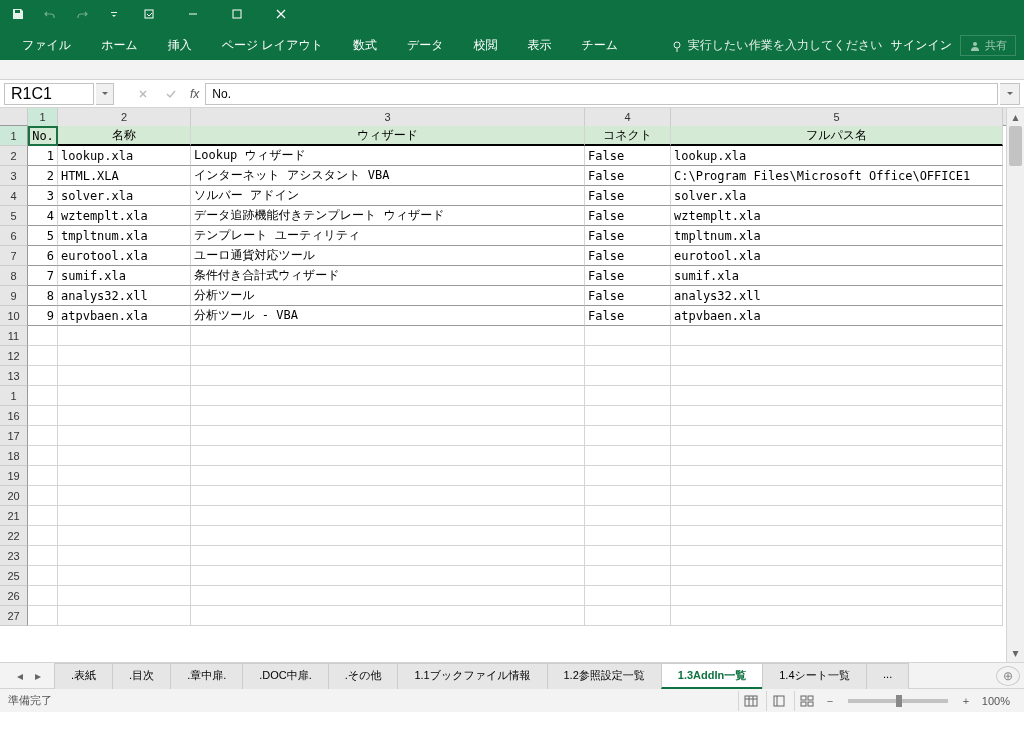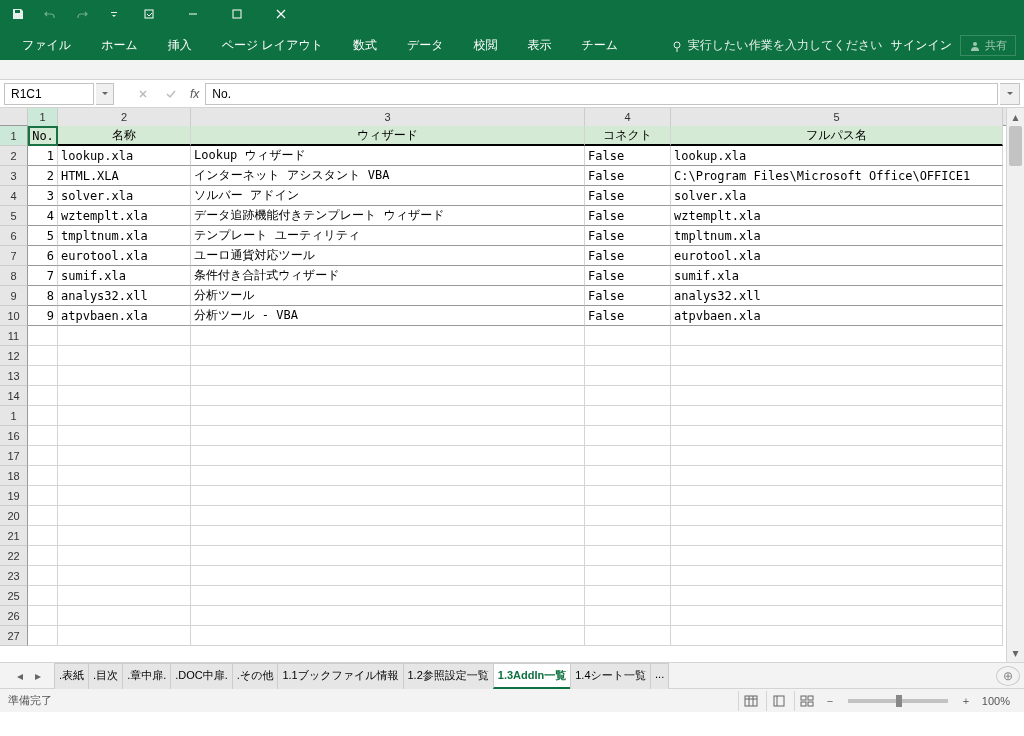--- a/index.html
+++ b/index.html
@@ -13,21 +13,21 @@
 .win-btn { width: 42px; height: 28px; display: flex; align-items: center; justify-content: center; color: #fff; }
 .ribbon-tabs { background: #0e7141; color: #fff; height: 32px; display: flex; align-items: flex-end; padding: 0 8px; gap: 2px; }
 .ribbon-tab { padding: 6px 14px; font-size: 12px; cursor: pointer; }
 .ribbon-tab.file { background: transparent; }
 .ribbon-right { margin-left: auto; display: flex; align-items: center; gap: 8px; padding-bottom: 4px; }
 .tell-me { display: flex; align-items: center; gap: 4px; opacity: 0.9; font-size: 12px; }
 .signin { font-size: 12px; }
 .share-btn { border: 1px solid rgba(255,255,255,0.3); padding: 2px 8px; font-size: 11px; opacity: 0.6; display: flex; align-items: center; gap: 4px; }
 .ribbon-divider { height: 20px; background: #f3f3f3; border-bottom: 1px solid #d4d4d4; }
 .formula-bar { height: 28px; display: flex; align-items: center; border-bottom: 1px solid #d4d4d4; background: #fff; padding: 2px 4px; gap: 2px; }
-.name-box { width: 90px; height: 22px; border: 1px solid #c3c3c3; padding: 0 6px; font-size: 12px; display: flex; align-items: center; background: #fff; }
+.name-box { width: 90px; height: 22px; border: 1px solid #c3c3c3; padding: 0 6px; font-size: 16px; display: flex; align-items: center; background: #fff; }
 .name-box-arrow { width: 18px; height: 22px; border: 1px solid #c3c3c3; border-left: none; display: flex; align-items: center; justify-content: center; background: #f0f0f0; }
 .fb-btn { width: 26px; height: 22px; display: flex; align-items: center; justify-content: center; color: #999; }
 .fx-label { font-style: italic; font-size: 12px; color: #555; padding: 0 4px; }
 .formula-input { flex: 1; height: 22px; border: 1px solid #c3c3c3; padding: 0 6px; font-size: 12px; background: #fff; display: flex; align-items: center; }
 .formula-expand { width: 20px; height: 22px; border: 1px solid #c3c3c3; border-left: none; display: flex; align-items: center; justify-content: center; background: #f0f0f0; }
 .sheet-area { display: flex; height: 554px; }
 .sheet-main { flex: 1; overflow: hidden; position: relative; }
 .col-headers { display: flex; height: 18px; background: #e6e6e6; border-bottom: 1px solid #999; }
 .corner { width: 28px; height: 18px; background: #e6e6e6; border-right: 1px solid #ccc; border-bottom: 1px solid #999; }
 .col-h { height: 18px; text-align: center; font-size: 11px; color: #333; border-right: 1px solid #ccc; display: flex; align-items: center; justify-content: center; background: #e6e6e6; }
@@ -43,21 +43,21 @@
 .cell.data-row { border-bottom: 1px solid #999; }
 .vscroll { width: 18px; background: #f0f0f0; border-left: 1px solid #d4d4d4; position: relative; }
 .vscroll-thumb { position: absolute; top: 18px; left: 2px; right: 2px; height: 40px; background: #c3c3c3; border-radius: 2px; }
 .vscroll-arrow { position: absolute; left: 0; right: 0; height: 18px; display: flex; align-items: center; justify-content: center; background: #f0f0f0; color: #666; }
 .vscroll-arrow.top { top: 0; }
 .vscroll-arrow.bottom { bottom: 0; }
 .tabs-bar { height: 26px; background: #f3f3f3; border-top: 1px solid #d4d4d4; display: flex; align-items: center; padding: 0 4px; }
 .tab-nav { display: flex; gap: 2px; padding: 0 8px; }
 .tab-nav-btn { width: 16px; height: 16px; display: flex; align-items: center; justify-content: center; color: #666; }
 .sheet-tabs { display: flex; flex: 1; overflow: hidden; }
-.sheet-tab { padding: 4px 4px; background: #e6e6e6; border: 1px solid #ccc; border-bottom: none; font-size: 11px; cursor: pointer; white-space: nowrap; margin-right: -1px; }
+.sheet-tab { padding: 4px 16px; background: #e6e6e6; border: 1px solid #ccc; border-bottom: none; font-size: 11px; cursor: pointer; white-space: nowrap; margin-right: -1px; }
 .sheet-tab.active { background: #fff; border-bottom: 2px solid #0e7141; color: #0e7141; font-weight: bold; }
 .tab-add { width: 24px; height: 20px; display: flex; align-items: center; justify-content: center; color: #888; border: 1px solid #ccc; border-radius: 50%; margin-left: 4px; }
 .status-bar { height: 24px; background: #f3f3f3; border-top: 1px solid #d4d4d4; display: flex; align-items: center; padding: 0 8px; font-size: 11px; color: #555; }
 .status-right { margin-left: auto; display: flex; align-items: center; gap: 2px; }
 .view-btn { width: 26px; height: 20px; display: flex; align-items: center; justify-content: center; border-left: 1px solid #d4d4d4; color: #666; }
 .zoom-slider { width: 100px; height: 4px; background: #c3c3c3; margin: 0 8px; position: relative; }
 .zoom-thumb { position: absolute; top: -4px; left: 48px; width: 6px; height: 12px; background: #888; }
 .zoom-btn { width: 16px; height: 16px; display: flex; align-items: center; justify-content: center; color: #666; }
 .zoom-pct { padding: 0 6px; }
 svg { display: block; }
@@ -280,28 +280,20 @@
         </div>
         <div class="row">
           <div class="row-h">13</div>
           <div class="cell" style="width: 30px;"></div>
           <div class="cell" style="width: 133px;"></div>
           <div class="cell" style="width: 394px;"></div>
           <div class="cell" style="width: 86px;"></div>
           <div class="cell" style="width: 332px;"></div>
         </div>
         <div class="row">
-          <div class="row-h">14</div>
-          <div class="cell" style="width: 30px;"></div>
-          <div class="cell" style="width: 133px;"></div>
-          <div class="cell" style="width: 394px;"></div>
-          <div class="cell" style="width: 86px;"></div>
-          <div class="cell" style="width: 332px;"></div>
-        </div>
-        <div class="row">
           <div class="row-h">1</div>
           <div class="cell" style="width: 30px;"></div>
           <div class="cell" style="width: 133px;"></div>
           <div class="cell" style="width: 394px;"></div>
           <div class="cell" style="width: 86px;"></div>
           <div class="cell" style="width: 332px;"></div>
         </div>
         <div class="row">
           <div class="row-h">16</div>
           <div class="cell" style="width: 30px;"></div>

